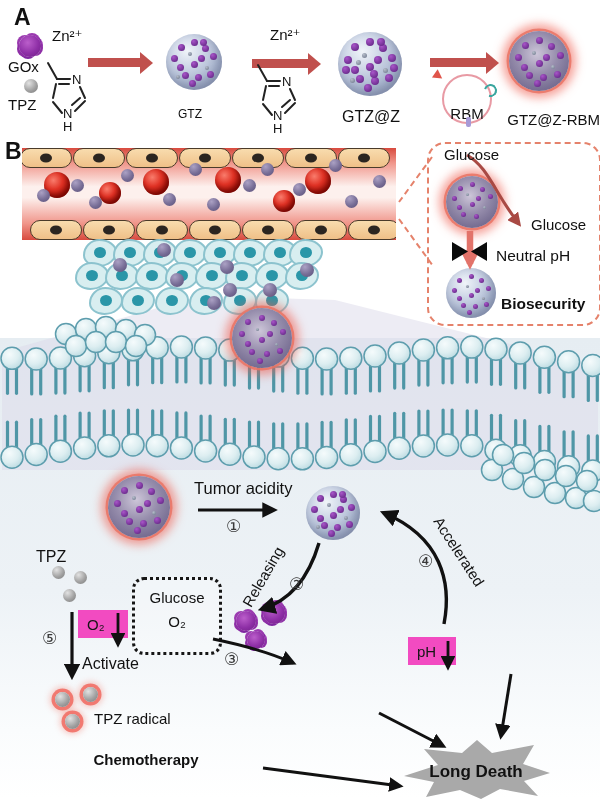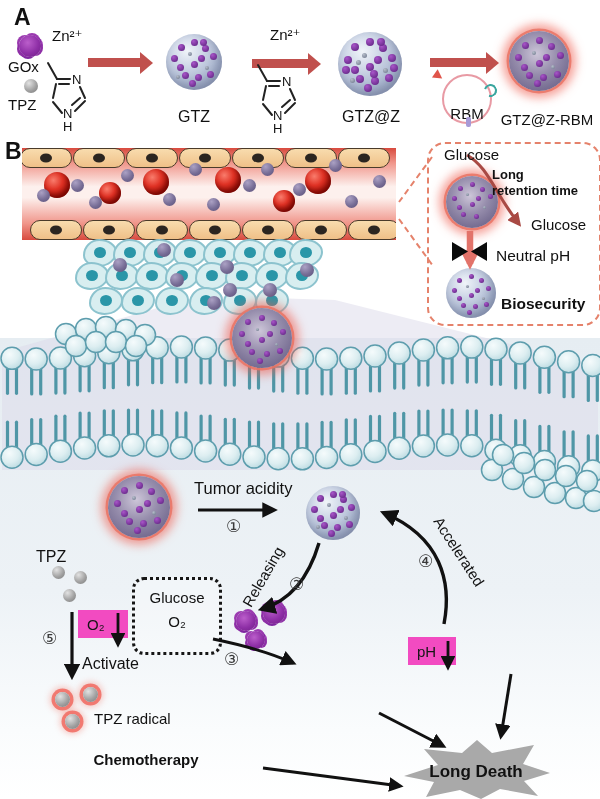--- a/index.html
+++ b/index.html
@@ -281,21 +281,21 @@
       <div class="npdot" style="left: 11.06px; top: 30.1px; width: 7px; height: 7px; background: radial-gradient(circle at 35% 30%, rgb(168, 85, 200) 0%, rgb(109, 45, 143) 75%);"></div>
       <div class="npdot" style="left: 24.5px; top: 26.74px; width: 7px; height: 7px; background: radial-gradient(circle at 35% 30%, rgb(168, 85, 200) 0%, rgb(109, 45, 143) 75%);"></div>
       <div class="npdot" style="left: 39.44px; top: 31.6px; width: 4px; height: 4px; background: radial-gradient(circle at 35% 30%, rgb(182, 189, 202) 0%, rgb(125, 134, 153) 75%);"></div>
       <div class="npdot" style="left: 15.54px; top: 37.94px; width: 7px; height: 7px; background: radial-gradient(circle at 35% 30%, rgb(168, 85, 200) 0%, rgb(109, 45, 143) 75%);"></div>
       <div class="npdot" style="left: 28.98px; top: 39.62px; width: 7px; height: 7px; background: radial-gradient(circle at 35% 30%, rgb(168, 85, 200) 0%, rgb(109, 45, 143) 75%);"></div>
       <div class="npdot" style="left: 41.3px; top: 36.82px; width: 7px; height: 7px; background: radial-gradient(circle at 35% 30%, rgb(168, 85, 200) 0%, rgb(109, 45, 143) 75%);"></div>
       <div class="npdot" style="left: 22.82px; top: 45.78px; width: 7px; height: 7px; background: radial-gradient(circle at 35% 30%, rgb(168, 85, 200) 0%, rgb(109, 45, 143) 75%);"></div>
       <div class="npdot" style="left: 10.4431px; top: 40.5197px; width: 4px; height: 4px; background: radial-gradient(circle at 35% 30%, rgb(182, 189, 202) 0%, rgb(125, 134, 153) 75%);"></div>
       <div class="npdot" style="left: 34.0167px; top: 5.46659px; width: 7px; height: 7px; background: radial-gradient(circle at 35% 30%, rgb(168, 85, 200) 0%, rgb(109, 45, 143) 75%);"></div>
     </div>
-  <div class="lbl" style="left:178px;top:108px;font-size:16px;">GTZ</div>
+  <div class="lbl" style="left:178px;top:108px;font-size:12px;">GTZ</div>
 
   <div class="lbl" style="left:270px;top:26px;">Zn²⁺</div>
   <div class="red-arrow" style="left:252px;top:59px;width:56px;"></div>
   <svg class="abs" style="left:254px;top:58px;z-index:4;" width="50" height="76" viewBox="0 0 50 76">
     <g stroke="#222" stroke-width="2" fill="none" stroke-linecap="round">
       <path d="M13,23 L4,7"></path>
         <path d="M13,23 L26,23"></path>
         <path d="M15,28 L25,28"></path>
       <path d="M36,31 L41,42"></path>
         <path d="M41,45 L31,55"></path>
@@ -349,21 +349,21 @@
       <div class="npdot" style="left: 34.3px; top: 22.9px; width: 7px; height: 7px; background: radial-gradient(circle at 35% 30%, rgb(168, 85, 200) 0%, rgb(109, 45, 143) 75%);"></div>
       <div class="npdot" style="left: 47.5px; top: 20.5px; width: 7px; height: 7px; background: radial-gradient(circle at 35% 30%, rgb(168, 85, 200) 0%, rgb(109, 45, 143) 75%);"></div>
       <div class="npdot" style="left: 12.1px; top: 32.5px; width: 7px; height: 7px; background: radial-gradient(circle at 35% 30%, rgb(168, 85, 200) 0%, rgb(109, 45, 143) 75%);"></div>
       <div class="npdot" style="left: 26.5px; top: 28.9px; width: 7px; height: 7px; background: radial-gradient(circle at 35% 30%, rgb(168, 85, 200) 0%, rgb(109, 45, 143) 75%);"></div>
       <div class="npdot" style="left: 42.4px; top: 34px; width: 4px; height: 4px; background: radial-gradient(circle at 35% 30%, rgb(182, 189, 202) 0%, rgb(125, 134, 153) 75%);"></div>
       <div class="npdot" style="left: 16.9px; top: 40.9px; width: 7px; height: 7px; background: radial-gradient(circle at 35% 30%, rgb(168, 85, 200) 0%, rgb(109, 45, 143) 75%);"></div>
       <div class="npdot" style="left: 31.3px; top: 42.7px; width: 7px; height: 7px; background: radial-gradient(circle at 35% 30%, rgb(168, 85, 200) 0%, rgb(109, 45, 143) 75%);"></div>
       <div class="npdot" style="left: 44.5px; top: 39.7px; width: 7px; height: 7px; background: radial-gradient(circle at 35% 30%, rgb(168, 85, 200) 0%, rgb(109, 45, 143) 75%);"></div>
       <div class="npdot" style="left: 24.7px; top: 49.3px; width: 7px; height: 7px; background: radial-gradient(circle at 35% 30%, rgb(168, 85, 200) 0%, rgb(109, 45, 143) 75%);"></div>
     </div>
-  <div class="lbl" style="left:494px;top:111px;width:106px;text-align:center;">GTZ@Z-RBM</div>
+  <div class="lbl" style="left:494px;top:111px;width:106px;text-align:right;">GTZ@Z-RBM</div>
 
   <div class="lbl panel-letter" style="left:5px;top:138px;">B</div>
 
   <div id="vessel">
       <div class="ec" style="left: -2px; top: 0px;"></div>
       <div class="ec" style="left: 51px; top: 0px;"></div>
       <div class="ec" style="left: 104px; top: 0px;"></div>
       <div class="ec" style="left: 157px; top: 0px;"></div>
       <div class="ec" style="left: 210px; top: 0px;"></div>
       <div class="ec" style="left: 263px; top: 0px;"></div>
@@ -423,24 +423,20 @@
       <div class="vp" style="left: 145px; top: 20px; width: 14px; height: 14px;"></div>
       <div class="vp" style="left: 95px; top: 33px; width: 14px; height: 14px;"></div>
       <div class="vp" style="left: 148px; top: 43px; width: 14px; height: 14px;"></div>
       <div class="vp" style="left: 225px; top: 23px; width: 14px; height: 14px;"></div>
       <div class="vp" style="left: 188px; top: 43px; width: 14px; height: 14px;"></div>
       <div class="vp" style="left: 132px; top: 56px; width: 14px; height: 14px;"></div>
     </div>
 
   <div id="infobox"></div>
   <div class="lbl" style="left:444px;top:146px;">Glucose</div>
-  <div class="lbl b" style="left:492px;top:167px;width:108px;font-size:13px;line-height:16px;">
-    <div>Long</div>
-    <div>retention time</div>
-  </div>
   <div class="np np-dark glow" style="left:446px;top:176px;width:52px;height:52px;">
       <div class="npdot" style="left: 23.5px; top: 5.82px; width: 5px; height: 5px; background: radial-gradient(circle at 35% 30%, rgb(168, 85, 200) 0%, rgb(109, 45, 143) 75%);"></div>
       <div class="npdot" style="left: 11.54px; top: 9.98px; width: 5px; height: 5px; background: radial-gradient(circle at 35% 30%, rgb(168, 85, 200) 0%, rgb(109, 45, 143) 75%);"></div>
       <div class="npdot" style="left: 33.9px; top: 10.5px; width: 5px; height: 5px; background: radial-gradient(circle at 35% 30%, rgb(168, 85, 200) 0%, rgb(109, 45, 143) 75%);"></div>
       <div class="npdot" style="left: 5.82px; top: 20.38px; width: 5px; height: 5px; background: radial-gradient(circle at 35% 30%, rgb(168, 85, 200) 0%, rgb(109, 45, 143) 75%);"></div>
       <div class="npdot" style="left: 20.34px; top: 17.22px; width: 3px; height: 3px; background: radial-gradient(circle at 35% 30%, rgb(182, 189, 202) 0%, rgb(125, 134, 153) 75%);"></div>
       <div class="npdot" style="left: 30.26px; top: 20.38px; width: 5px; height: 5px; background: radial-gradient(circle at 35% 30%, rgb(168, 85, 200) 0%, rgb(109, 45, 143) 75%);"></div>
       <div class="npdot" style="left: 41.7px; top: 18.3px; width: 5px; height: 5px; background: radial-gradient(circle at 35% 30%, rgb(168, 85, 200) 0%, rgb(109, 45, 143) 75%);"></div>
       <div class="npdot" style="left: 11.02px; top: 28.7px; width: 5px; height: 5px; background: radial-gradient(circle at 35% 30%, rgb(168, 85, 200) 0%, rgb(109, 45, 143) 75%);"></div>
       <div class="npdot" style="left: 23.5px; top: 25.58px; width: 5px; height: 5px; background: radial-gradient(circle at 35% 30%, rgb(168, 85, 200) 0%, rgb(109, 45, 143) 75%);"></div>

